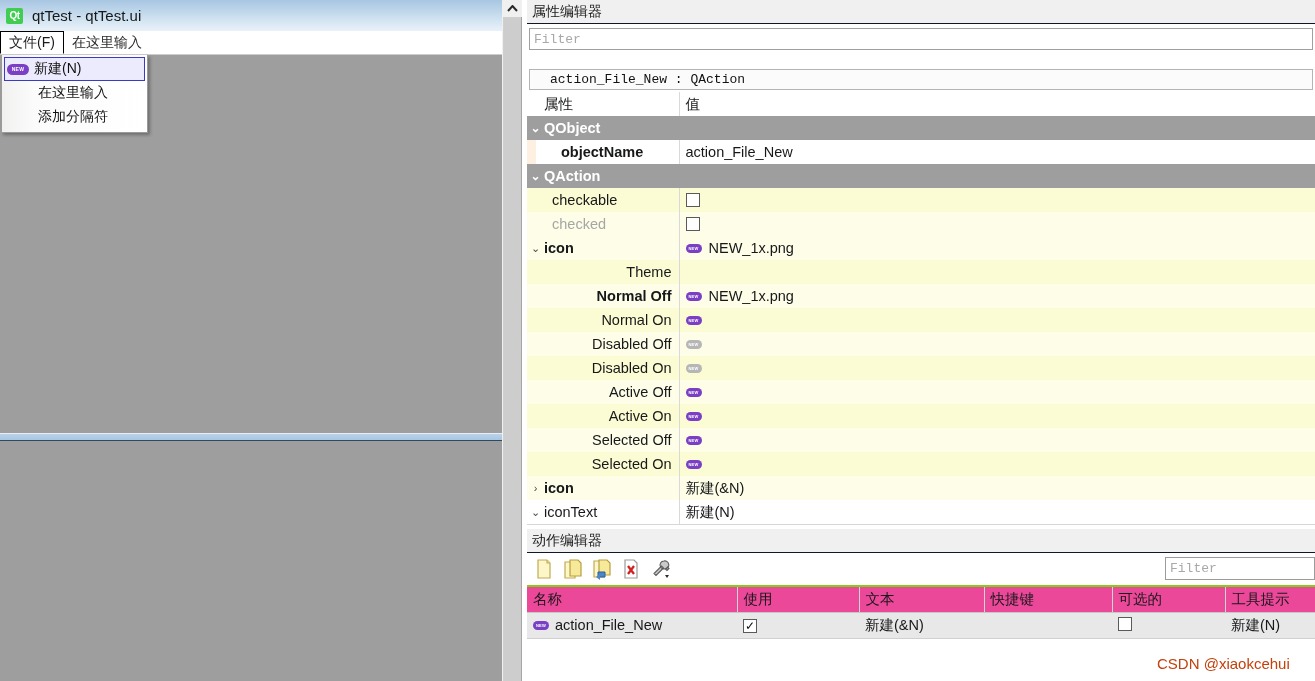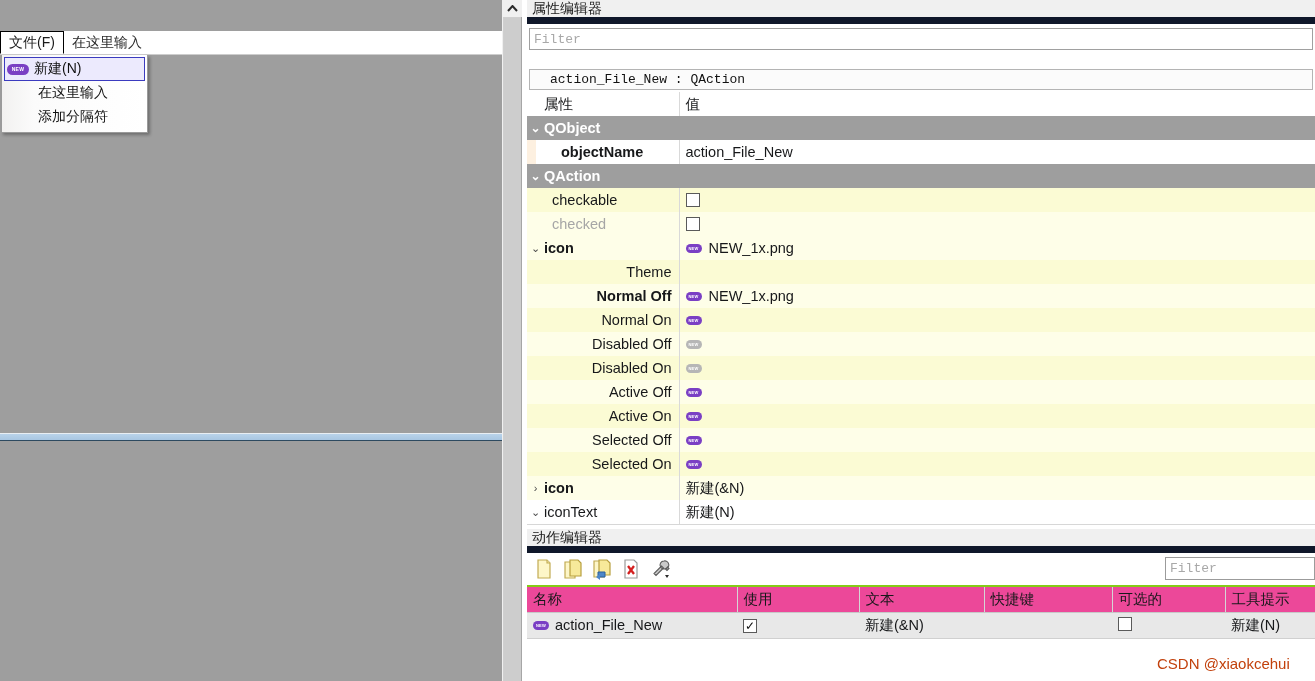--- a/index.html
+++ b/index.html
@@ -86,21 +86,21 @@
     position:absolute; left:0; top:0; width:19px; height:17px; background:#f0f0f0;
     display:flex; align-items:center; justify-content:center;
   }
   .vscroll .thumb{ position:absolute; left:1px; top:18px; width:17px; height:663px; background:#cdcdcd;}
   .gap-col{ position:absolute; left:522px; top:0; width:5px; height:681px; background:#ffffff;}
 
   
   #right-pane{ position:absolute; left:527px; top:0; width:788px; height:681px; background:#ffffff;}
 
   .dock-title{
-    height:24px; background:#f0f0f0; border-bottom:7px solid #0f172a;
+    height:24px; background:#f0f0f0; border-bottom:1px solid #0f172a;
     display:flex; align-items:center; padding-left:5px;
     font-size:14px; color:#1b1b1b;
   }
   .filter-wrap{ padding:4px 2px 3px 2px; background:#ffffff; }
   .filter-box{
     height:22px; border:1px solid #a0a0a0; background:#ffffff;
     display:flex; align-items:center; padding-left:4px;
     font-family:"Liberation Mono", monospace; font-size:13px; color:#a8a8a8;
   }
   .obj-header{
@@ -164,20 +164,24 @@
     font-family:"Liberation Sans", sans-serif;
   }
 </style>
 </head>
 <body>
 
 <div id="root">
 
   <div id="left-pane">
 
+    <div class="titlebar">
+      <div class="qt-logo">Qt</div>
+      <div class="title-text">qtTest - qtTest.ui</div>
+    </div>
 
     <div class="menubar">
       <div class="menu-item active">
         <span>文件(F)</span>
       </div>
       <div class="menu-item placeholder">
         <span>在这里输入</span>
       </div>
     </div>
 

